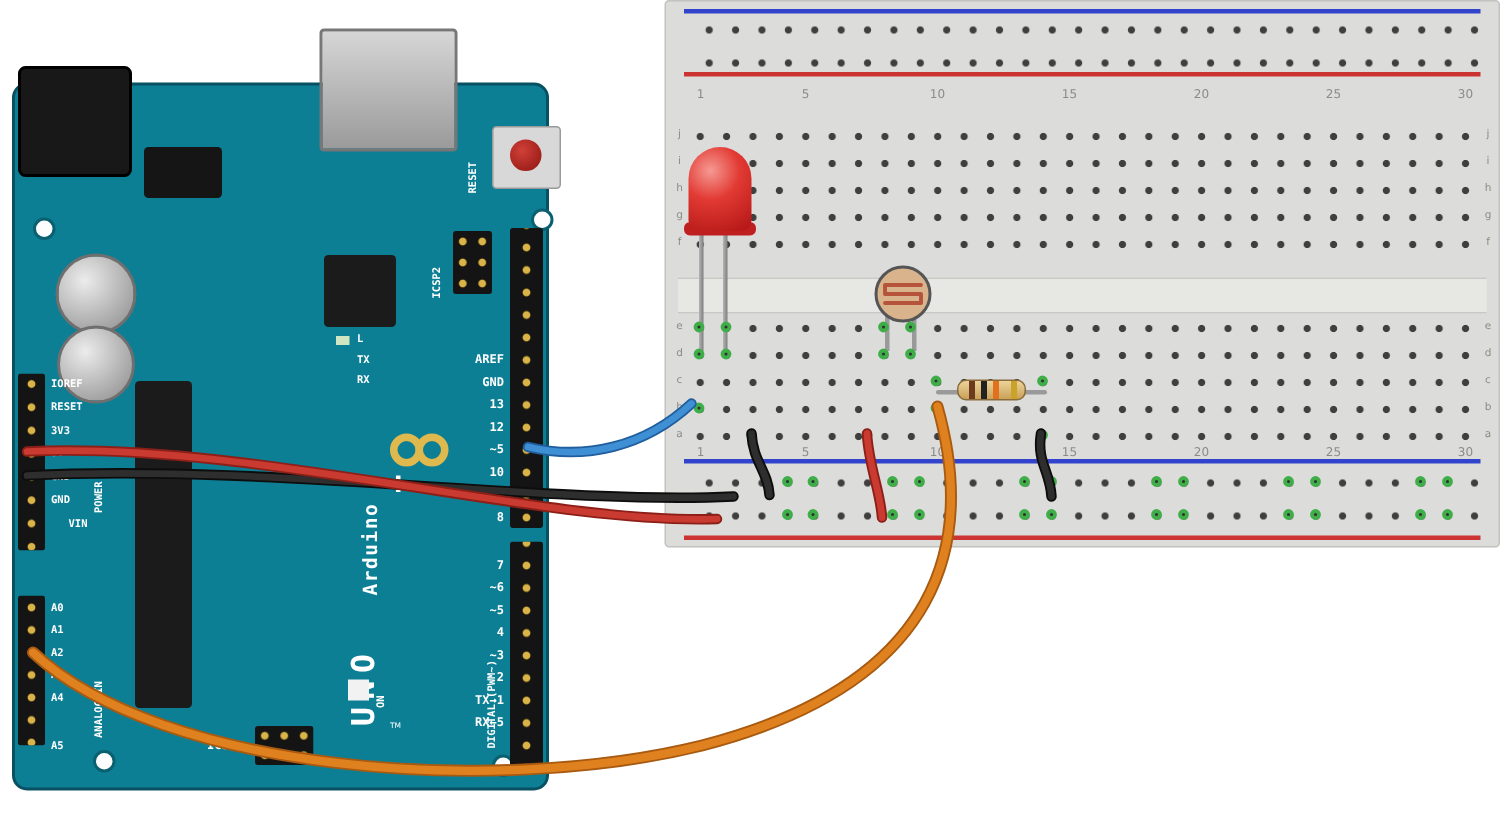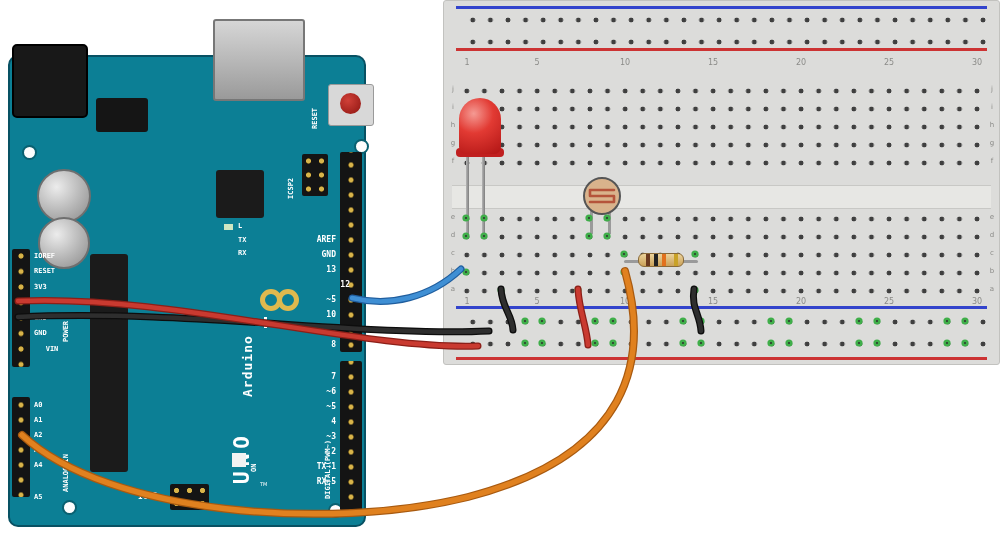--- a/index.html
+++ b/index.html
@@ -147,21 +147,21 @@
     <div class="vtext" style="left:240px;top:393px;height:22px;font-size:7px;">ON</div>
 
     <div class="pins-v" style="left:160px;top:427px;width:39px;height:26px;background-size:13px 13px;"></div>
     <span class="pinlabel-l" style="left:128px;top:435px;font-size:8px;">ICSP</span>
 
     <div class="pins-v" style="left:330px;top:95px;width:22px;height:200px;background-size:22px 15px;background-position:0 5.5px;"></div>
     <div class="pins-v" style="left:330px;top:304px;width:22px;height:150px;background-size:22px 15px;background-position:0 8.5px;"></div>
     <span class="pinlabel" style="left:286px;top:178px;">AREF</span>
     <span class="pinlabel" style="left:286px;top:193px;">GND</span>
     <span class="pinlabel" style="left:286px;top:208px;">13</span>
-    <span class="pinlabel" style="left:300px;top:223px;">12</span>
+    <span class="pinlabel" style="left:286px;top:223px;">12</span>
     <span class="pinlabel" style="left:286px;top:238px;">~5</span>
     <span class="pinlabel" style="left:286px;top:253px;">10</span>
     <span class="pinlabel" style="left:286px;top:268px;">~9</span>
     <span class="pinlabel" style="left:286px;top:283px;">8</span>
     <span class="pinlabel" style="left:286px;top:315px;">7</span>
     <span class="pinlabel" style="left:286px;top:330px;">~6</span>
     <span class="pinlabel" style="left:286px;top:345px;">~5</span>
     <span class="pinlabel" style="left:286px;top:360px;">4</span>
     <span class="pinlabel" style="left:286px;top:375px;">~3</span>
     <span class="pinlabel" style="left:286px;top:390px;">2</span>

